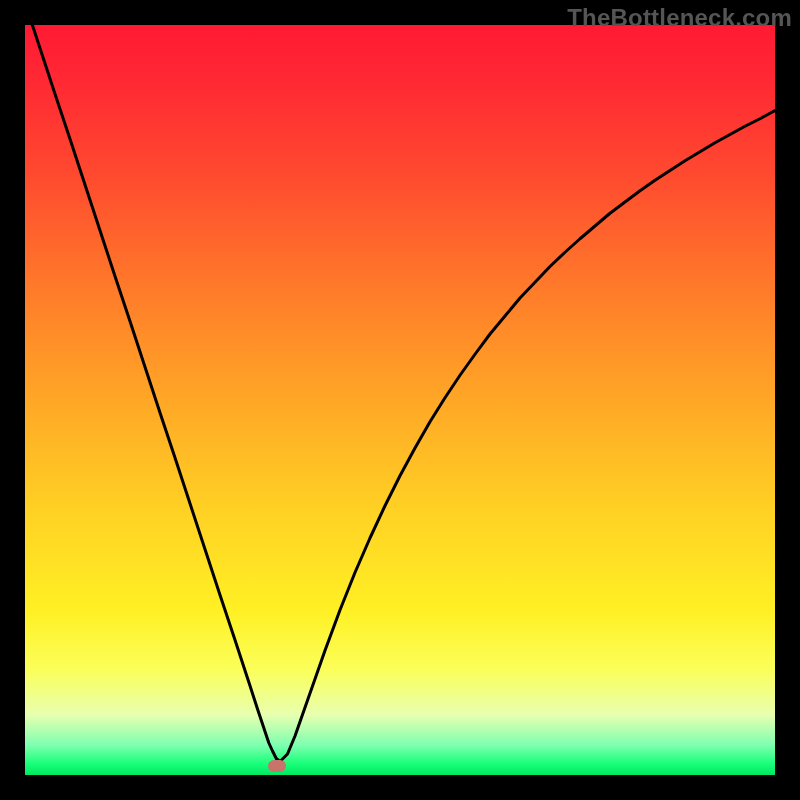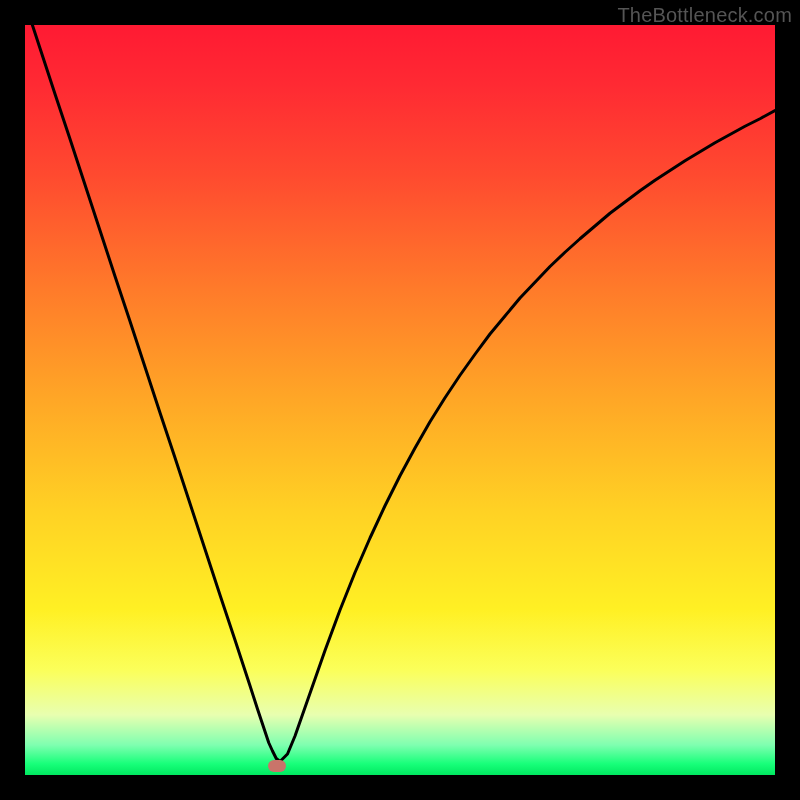--- a/index.html
+++ b/index.html
@@ -9,22 +9,22 @@
     background: #000;
     position: relative;
     font-family: Arial, Helvetica, sans-serif;
     overflow: hidden;
   }
   .watermark {
     position: absolute;
     top: 4px;
     right: 8px;
     color: #555;
-    font-size: 20px;
-    font-weight: 400;
+    font-size: 24px;
+    font-weight: 700;
     z-index: 5;
     letter-spacing: 0.2px;
   }
   .plot-wrap {
     position: absolute;
     left: 25px;
     top: 25px;
     width: 750px;
     height: 750px;
   }

